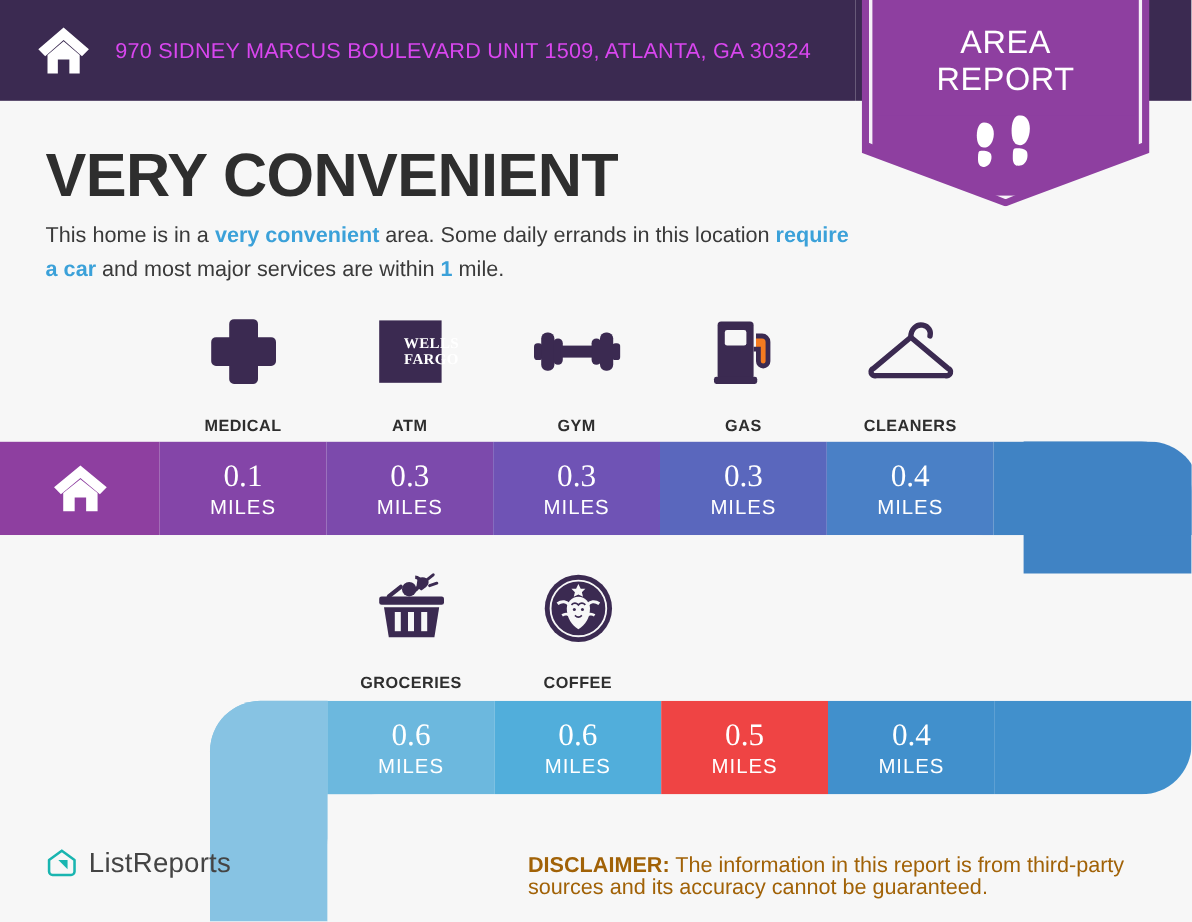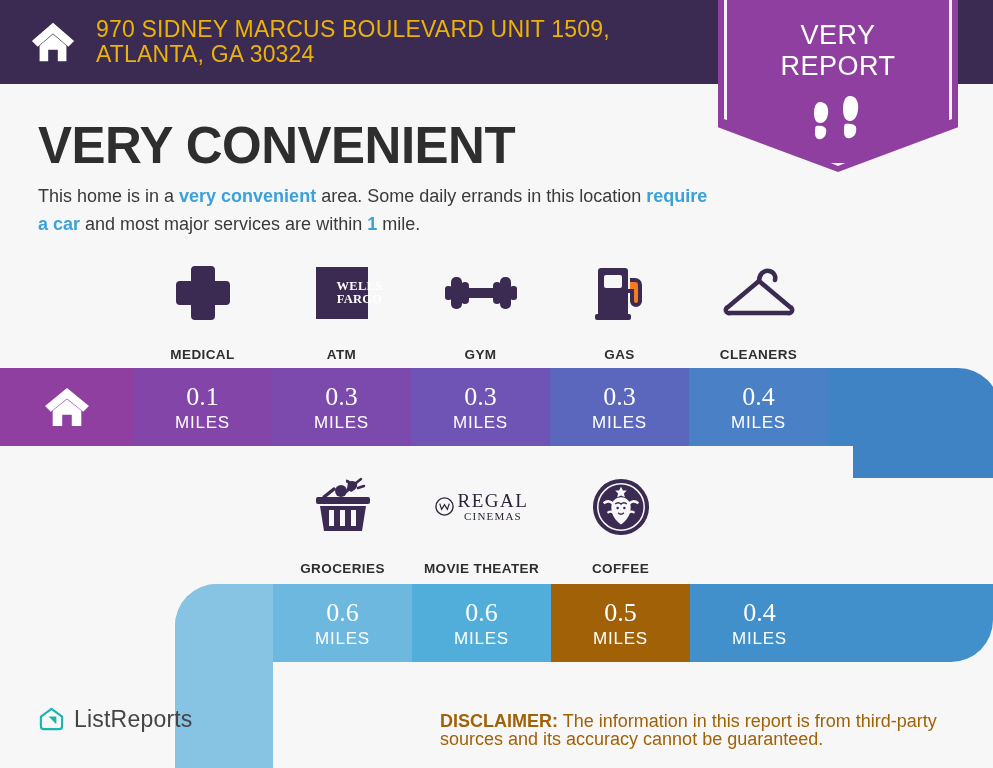--- a/index.html
+++ b/index.html
@@ -12,21 +12,21 @@
   #page { position: relative; width: 993px; height: 768px; background: #f7f7f7; }
 
   
   .header-bar {
     position: absolute; left: 0; top: 0; width: 713px; height: 84px;
     background: #3b2a51;
     display: flex; align-items: center; padding-left: 30px;
   }
   .home-icon-hdr { width: 46px; height: 46px; flex: 0 0 46px; margin-right: 20px; }
   .address-text {
-    color: #eab308; font-size: 23px; letter-spacing: .2px;
+    color: #d946ef; font-size: 18px; letter-spacing: .2px;
     line-height: 25px; font-weight: 400; max-width: 600px;
   }
 
   
   .header-strip-right {
     position: absolute; left: 713px; top: 0; width: 280px; height: 84px;
     background: #3b2a51;
   }
 
   
@@ -161,21 +161,21 @@
       <path d="M24 4 L46 23 L40 29 L24 15 L8 29 L2 23 Z" fill="#ffffff"></path>
       <path d="M10 28 L24 16 L38 28 L38 44 L29 44 L29 32 L19 32 L19 44 L10 44 Z" fill="#ffffff"></path>
     </svg>
     <div class="address-text">970 SIDNEY MARCUS BOULEVARD UNIT 1509, ATLANTA, GA 30324</div>
   </div>
 
   <div class="badge">
     <div class="badge-inner-line"></div>
     <div class="badge-mask"></div>
     <div class="badge-title">
-      <div>VERY</div>
+      <div>AREA</div>
       <div>REPORT</div>
     </div>
     <svg class="footprints" viewBox="0 0 60 52">
       <path d="M12 6 C18 6 21 11 20 18 C19 24 16 27 12 27 C8 27 6 23 6 17 C6 11 8 6 12 6 Z" fill="#fff"></path>
       <path d="M8 30 C12 29 17 30 18 33 C19 37 17 42 13 43 C9 44 7 41 7 37 C7 34 7 31 8 30 Z" fill="#fff"></path>
       <path d="M42 0 C48 0 51 6 50 14 C49 21 46 25 42 25 C37 25 35 20 35 13 C35 6 37 0 42 0 Z" fill="#fff"></path>
       <path d="M37 28 C41 27 47 28 48 31 C49 36 47 41 42 42 C38 43 36 40 36 36 C36 32 36 29 37 28 Z" fill="#fff"></path>
     </svg>
   </div>
 
@@ -288,35 +288,20 @@
           <rect x="4" y="22" width="54" height="7" rx="2" fill="#3b2a51"></rect>
           <path d="M8 31 L12 56 h38 l4 -25 z" fill="#3b2a51"></path>
           <rect x="17" y="35" width="5" height="16" fill="#f7f7f7"></rect>
           <rect x="28" y="35" width="5" height="16" fill="#f7f7f7"></rect>
           <rect x="39" y="35" width="5" height="16" fill="#f7f7f7"></rect>
         </svg>
       </div>
       <div class="icon-label">GROCERIES</div>
     </div>
 
-    <div class="icon-cell">
-      <div class="icon-art">
-        <div class="regal-logo">
-          <svg width="19" height="19" viewBox="0 0 20 20">
-            <circle cx="10" cy="10" r="9" fill="none" stroke="#2e2338" stroke-width="1.4"></circle>
-            <path d="M5 7 l2 6 l3 -5 l3 5 l2 -6" fill="none" stroke="#2e2338" stroke-width="1.3"></path>
-          </svg>
-          <div class="regal-txt">
-            <div class="r1">REGAL</div>
-            <div class="r2">CINEMAS</div>
-          </div>
-        </div>
-      </div>
-      <div class="icon-label">MOVIE THEATER</div>
-    </div>
 
     <div class="icon-cell">
       <div class="icon-art">
         <svg width="58" height="58" viewBox="0 0 60 60">
           <circle cx="30" cy="30" r="29" fill="#3b2a51"></circle>
           <circle cx="30" cy="30" r="24" fill="none" stroke="#f7f7f7" stroke-width="1.6"></circle>
           <path d="M30 9 l2 4 l4 0 l-3 3 l1 4 l-4 -2 l-4 2 l1 -4 l-3 -3 l4 0 z" fill="#f7f7f7"></path>
           <path d="M30 20 c6 0 10 5 10 10 c0 8 -4 14 -10 18 c-6 -4 -10 -10 -10 -18 c0 -5 4 -10 10 -10 z" fill="#f7f7f7"></path>
           <path d="M24 27 c2 -2 4 -2 6 0 c2 -2 4 -2 6 0" fill="none" stroke="#3b2a51" stroke-width="1.5"></path>
           <circle cx="26.5" cy="31" r="1.3" fill="#3b2a51"></circle>
@@ -335,21 +320,21 @@
   <div class="bar bar-bottom">
     <div style="width:98px;background:#87c3e3"></div>
     <div class="dist-cell" style="background:#6cb8de">
       <div class="dist-num">0.6</div>
       <div class="dist-unit">MILES</div>
     </div>
     <div class="dist-cell" style="background:#51aedb">
       <div class="dist-num">0.6</div>
       <div class="dist-unit">MILES</div>
     </div>
-    <div class="dist-cell" style="background:#a16207">
+    <div class="dist-cell" style="background:#ef4444">
       <div class="dist-num">0.5</div>
       <div class="dist-unit">MILES</div>
     </div>
     <div class="dist-cell" style="background:#4190cc">
       <div class="dist-num">0.4</div>
       <div class="dist-unit">MILES</div>
     </div>
     <div style="flex:1;background:#4190cc"></div>
   </div>
 

